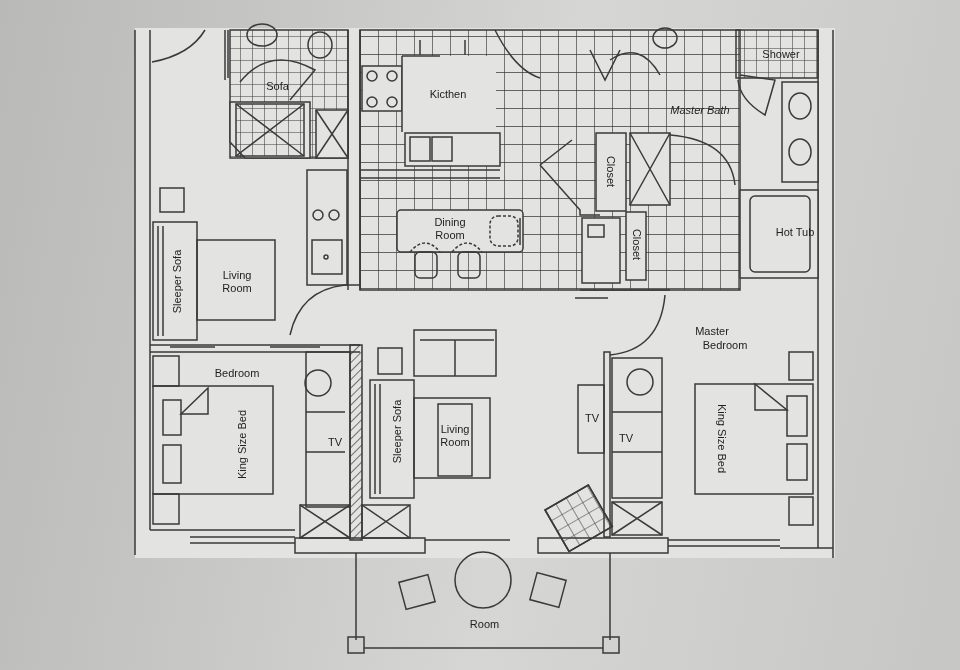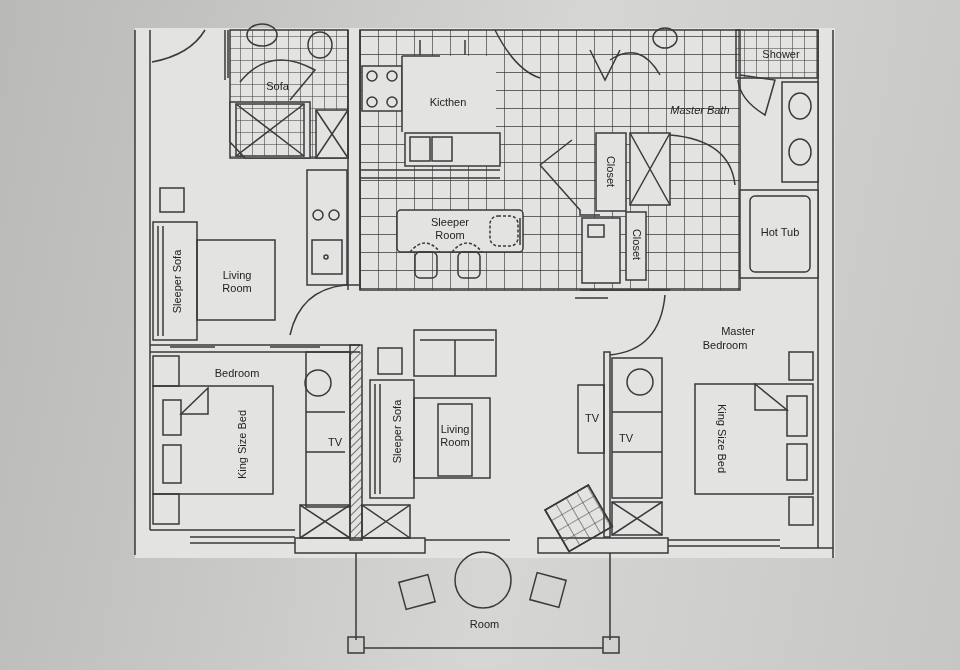--- a/index.html
+++ b/index.html
@@ -178,32 +178,32 @@
       <rect x="603" y="637" width="16" height="16"></rect>
       <path d="M364 648 H603"></path>
       <circle cx="483" cy="580" r="28"></circle>
       <rect x="402" y="578" width="30" height="28" transform="rotate(-15 417 592)"></rect>
       <rect x="533" y="576" width="30" height="28" transform="rotate(15 548 590)"></rect>
     </g>
   </g>
 </svg>
 
 <div class="lbl" style="left:255px;top:80px;width:45px;">Sofa</div>
-<div class="lbl" style="left:418px;top:96px;width:60px;">Kicthen</div>
+<div class="lbl" style="left:418px;top:88px;width:60px;">Kicthen</div>
 <div class="lbl" style="left:756px;top:48px;width:50px;">Shower</div>
 <div class="lbl" style="left:660px;top:104px;width:80px;font-style:italic;">Master Bath</div>
-<div class="lbl" style="left:425px;top:216px;width:50px;">Sleeper</div>
+<div class="lbl" style="left:425px;top:216px;width:50px;">Dining</div>
 <div class="lbl" style="left:425px;top:229px;width:50px;">Room</div>
 <div class="lbl vert" style="left:585px;top:165px;width:50px;">Closet</div>
 <div class="lbl vert" style="left:611px;top:238px;width:50px;">Closet</div>
-<div class="lbl" style="left:750px;top:226px;width:60px;">Hot Tub</div>
+<div class="lbl" style="left:750px;top:226px;width:60px;padding-left:15px;">Hot Tub</div>
 <div class="lbl vertn" style="left:132px;top:275px;width:90px;">Sleeper Sofa</div>
 <div class="lbl" style="left:212px;top:269px;width:50px;">Living</div>
 <div class="lbl" style="left:212px;top:282px;width:50px;">Room</div>
-<div class="lbl" style="left:708px;top:325px;width:60px;">Master</div>
+<div class="lbl" style="left:682px;top:325px;width:60px;">Master</div>
 <div class="lbl" style="left:690px;top:339px;width:70px;">Bedroom</div>
 <div class="lbl" style="left:202px;top:367px;width:70px;">Bedroom</div>
 <div class="lbl vertn" style="left:197px;top:438px;width:90px;">King Size Bed</div>
 <div class="lbl" style="left:320px;top:436px;width:30px;">TV</div>
 <div class="lbl vertn" style="left:347px;top:425px;width:100px;">Sleeper Sofa</div>
 <div class="lbl" style="left:430px;top:423px;width:50px;">Living</div>
 <div class="lbl" style="left:430px;top:436px;width:50px;">Room</div>
 <div class="lbl" style="left:580px;top:412px;width:24px;">TV</div>
 <div class="lbl" style="left:612px;top:432px;width:28px;">TV</div>
 <div class="lbl vert" style="left:676px;top:432px;width:90px;">King Size Bed</div>

